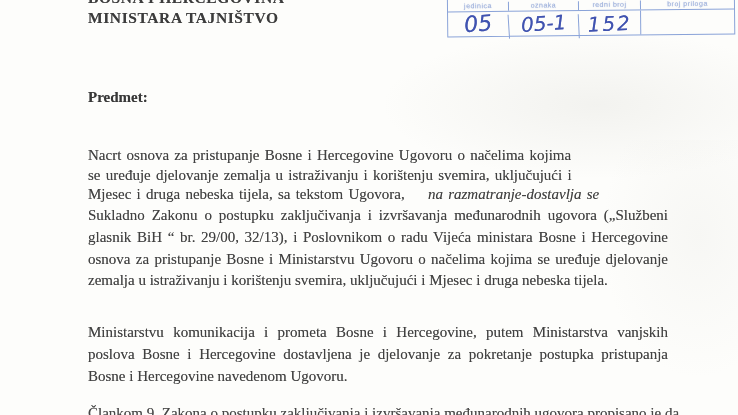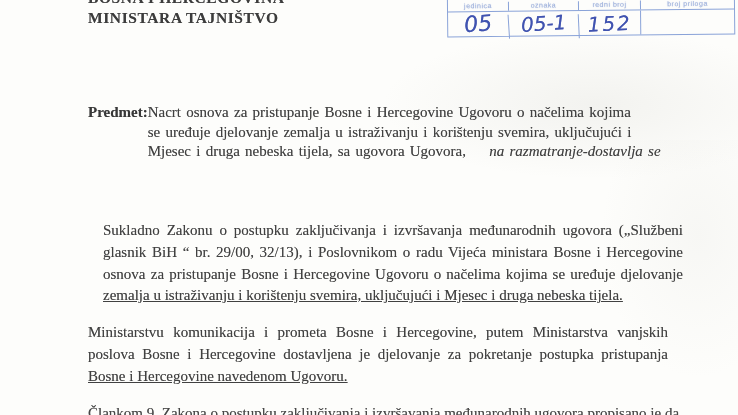--- a/index.html
+++ b/index.html
@@ -44,35 +44,35 @@
     font-family:"DejaVu Sans", sans-serif;font-style:italic;
     color:#4053b0;font-size:20px;line-height:22px;
     text-shadow:0 0 0.5px rgba(64,83,176,.7);
   }
   .v1{transform:rotate(-4deg) translateY(1px);font-size:22px;}
   .v2{transform:rotate(-3deg) translateY(1px);}
   .v3{transform:rotate(-2deg) translateY(2px);letter-spacing:2px;}
 
   
   .subject{
-    position:absolute;left:88px;top:103px;width:600px;
-    display:flex;font-size:15px;line-height:19.6px;
+    position:absolute;left:88px;top:88px;width:600px;
+    display:flex;font-size:15px;line-height:19.6px;flex-direction:column;
   }
   .subject-label{font-weight:bold;flex:0 0 58px;color:#383838;}
   .subject-lines{word-spacing:1.5px;}
   .italic{font-style:italic;margin-left:18px;}
 
   
   .para{
     position:absolute;left:88px;width:580px;
     font-size:15px;line-height:21.8px;text-align:justify;
   }
-  .para1{top:220px;margin-left:15px;} .para2{top:322px;}
+  .para1{top:205px;} .para2{top:322px;}
   .jline{text-align-last:justify;}
-  .lastline{text-align-last:left;text-decoration:underline;}
+  .lastline{text-align-last:left;}
 
   
   .clipped-line{
     position:absolute;left:88px;top:403px;width:640px;
     font-size:15px;line-height:21.8px;white-space:nowrap;
     color:#474747;
   }
 
   
   .noise{position:absolute;pointer-events:none;}
@@ -107,28 +107,28 @@
       <div class="stamp-cell c3 stamp-val v3">152</div>
       <div class="stamp-cell c4 stamp-val"></div>
     </div>
   </div>
 
   <div class="subject scan-text">
     <div class="subject-label">Predmet:</div>
     <div class="subject-lines">
       <div>Nacrt osnova za pristupanje Bosne i Hercegovine Ugovoru o načelima kojima</div>
       <div>se uređuje djelovanje zemalja u istraživanju i korištenju svemira, uključujući i</div>
-      <div><span>Mjesec i druga nebeska tijela, sa ugovora Ugovora, </span><span class="italic">na razmatranje-dostavlja se</span></div>
+      <div><span>Mjesec i druga nebeska tijela, sa tekstom Ugovora, </span><span class="italic">na razmatranje-dostavlja se</span></div>
     </div>
   </div>
 
   <div class="para para1 scan-text">
     <div class="jline">Sukladno Zakonu o postupku zaključivanja i izvršavanja međunarodnih ugovora („Službeni</div>
     <div class="jline">glasnik BiH “ br. 29/00, 32/13), i Poslovnikom o radu Vijeća ministara Bosne i Hercegovine</div>
-    <div class="jline">osnova za pristupanje Bosne i Hercegovine Ugovoru o načelima kojima se uređuje djelovanje</div>
+    <div class="jline">osnova za pristupanje Bosne i Ministarstvu Ugovoru o načelima kojima se uređuje djelovanje</div>
     <div class="lastline">zemalja u istraživanju i korištenju svemira, uključujući i Mjesec i druga nebeska tijela.</div>
   </div>
 
   <div class="para para2 scan-text">
     <div class="jline">Ministarstvu komunikacija i prometa Bosne i Hercegovine, putem Ministarstva vanjskih</div>
     <div class="jline">poslova Bosne i Hercegovine dostavljena je djelovanje za pokretanje postupka pristupanja</div>
     <div class="lastline">Bosne i Hercegovine navedenom Ugovoru.</div>
   </div>
 
   <div class="clipped-line scan-text">Člankom 9. Zakona o postupku zaključivanja i izvršavanja međunarodnih ugovora propisano je da</div>

